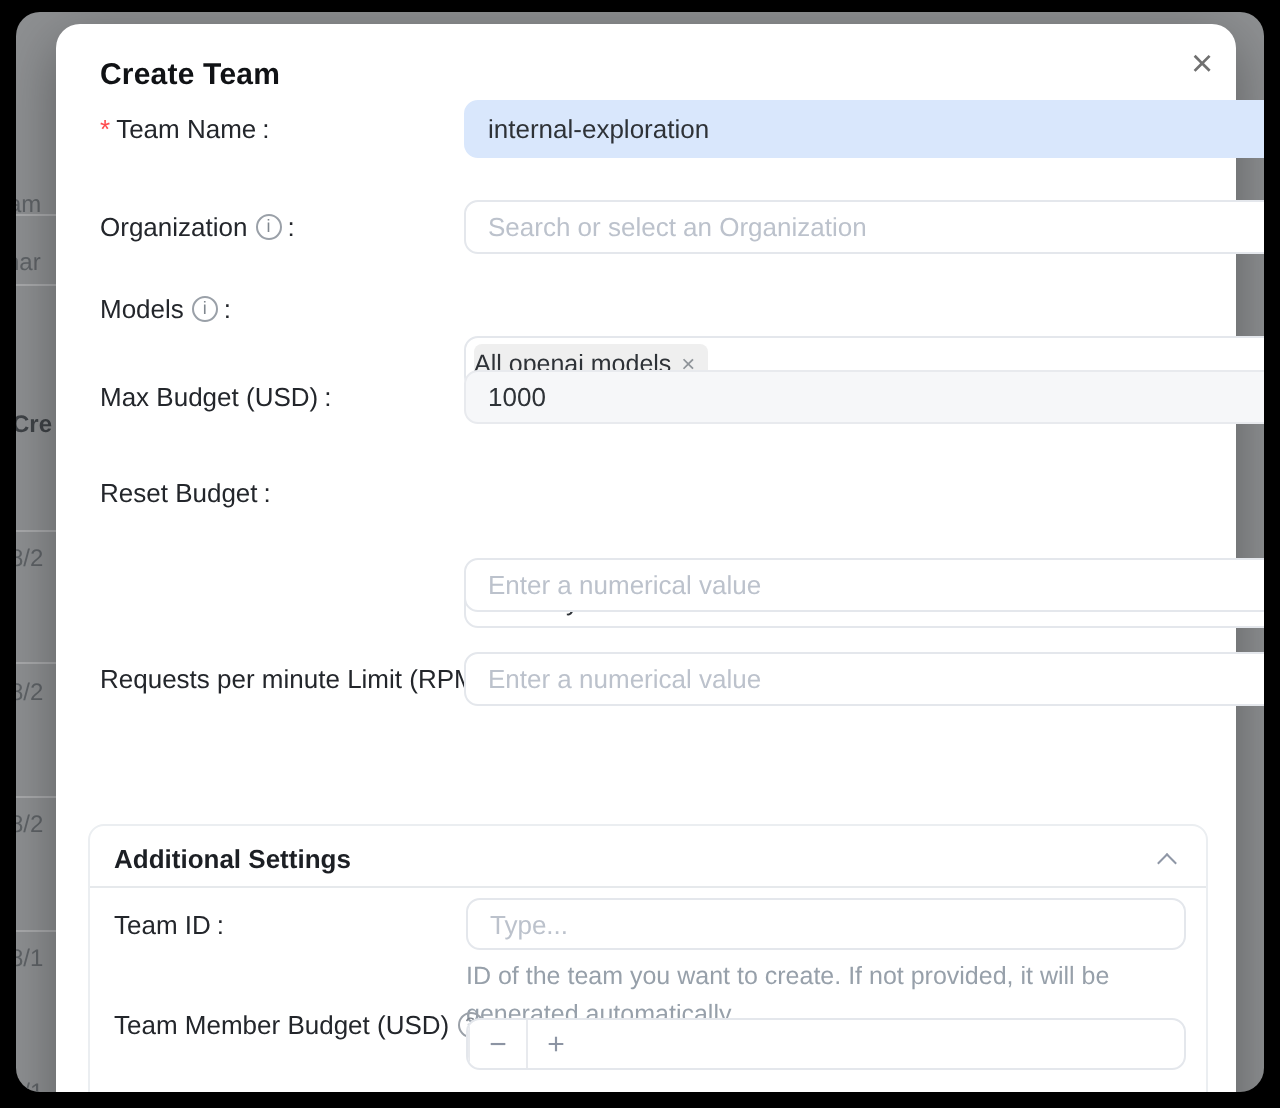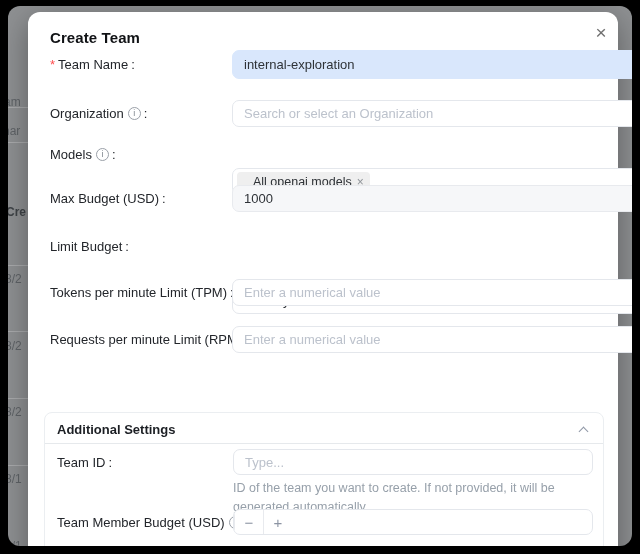--- a/index.html
+++ b/index.html
@@ -59,21 +59,21 @@
   }
   input.input { outline:none; padding:0 11px; font-family:"Liberation Sans",sans-serif; }
   input.input::placeholder { color:#bcc2cc; }
 
   .input-blue { background:#d9e7fc; border-color:#d9e7fc; }
 
   .select { display:flex; align-items:center; padding:0 28px 0 11px; position:relative; cursor:pointer; }
   .select .ph { color:#bcc2cc; }
   .tag {
     display:inline-flex; align-items:center; gap:5px; height:20px;
-    background:#efefef; border-radius:4px; padding:0 6px 0 16px;
+    background:#efefef; border-radius:4px; padding:0 6px 0 0;
     font-size:12.5px; color:#2e3237; margin-left:-7px;
   }
   .tag-x { color:#8f9499; font-size:12px; cursor:pointer; line-height:1; }
 
   .stepper { display:flex; overflow:hidden; padding:0; }
   .stepper input {
     flex:1; border:none; outline:none; background:transparent;
     padding:0 11px; font-size:13px; color:#2e3237; min-width:0;
     font-family:"Liberation Sans",sans-serif;
   }
@@ -114,21 +114,21 @@
     transform:rotate(-135deg);
   }
   .p-label { position:absolute; left:12px; display:flex; align-items:center; gap:4px; font-size:13px; color:#23262b; }
   .p-ctrl  { position:absolute; left:188px; width:360px; }
   .lab-teamid { top:36px; height:26px; }
   .ctl-teamid { top:36px; height:26px; }
   .helper {
     position:absolute; left:188px; top:66px; width:368px;
     font-size:12.5px; line-height:1.55; color:#97a0aa;
   }
-  .lab-memb { top:96px; height:26px; }
+  .lab-memb { top:86px; height:26px; }
   .ctl-memb { top:96px; height:26px; }
   .p-ctrl .step-btn { width:29px; }
 </style>
 </head>
 <body>
 
 <div class="window">
   <span class="bg-frag" style="left:-4px; top:49px;">am</span>
   <span class="bg-frag" style="left:-5px; top:78px;">nar</span>
   <div class="bg-line" style="top:101px;"></div>
@@ -182,32 +182,28 @@
     <div class="row-label lab-maxb">
       <span>Max Budget (USD)</span>
       <span class="colon">:</span>
     </div>
     <div class="stepper gray ctrl ctl-maxb">
       <input value="1000" style="">
 
     </div>
 
     <div class="row-label lab-reset">
-      <span>Limit Budget</span>
+      <span>Reset Budget</span>
       <span class="colon">:</span>
     </div>
     <div class="select ctrl ctl-reset">
       <span>monthly</span>
 
     </div>
 
-    <div class="row-label lab-tpm">
-      <span>Tokens per minute Limit (TPM)</span>
-      <span class="colon">:</span>
-    </div>
     <div class="stepper ctrl ctl-tpm">
       <input placeholder="Enter a numerical value" style="">
 
     </div>
 
     <div class="row-label lab-rpm">
       <span>Requests per minute Limit (RPM)</span>
       <span class="colon">:</span>
     </div>
     <div class="stepper ctrl ctl-rpm">

